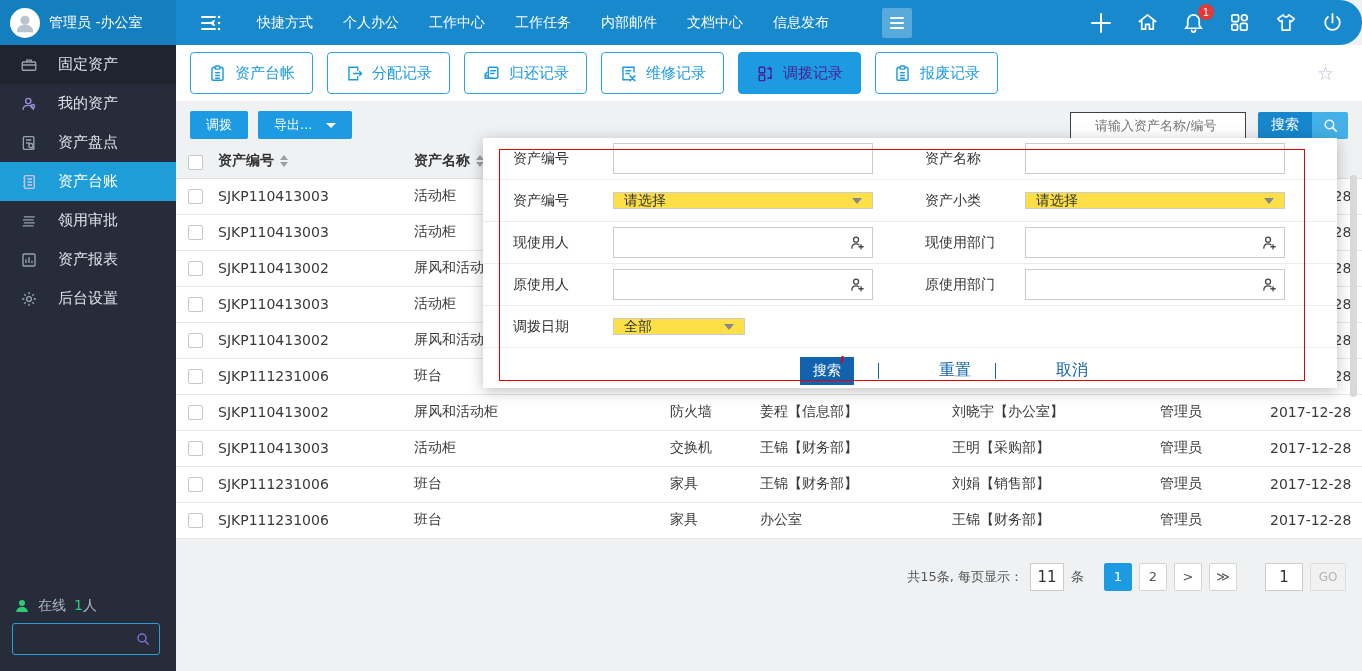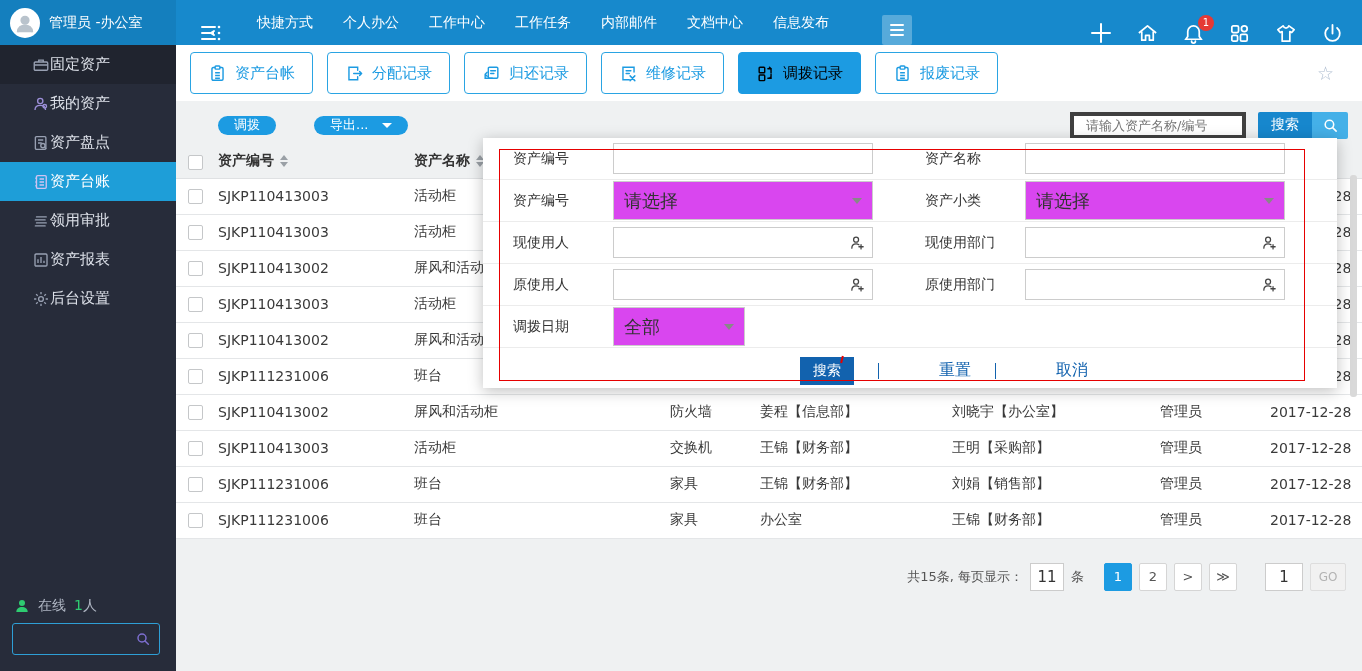--- a/index.html
+++ b/index.html
@@ -2,61 +2,61 @@
 <html><head>
 <meta charset="utf-8">
 <style>
   * { margin:0; padding:0; box-sizing:border-box; }
   html,body { width:1362px; height:671px; overflow:hidden; }
   body { font-family:"DejaVu Sans","Liberation Sans",sans-serif; font-size:14px; color:#333; background:#eff1f2; }
 
   .app { display:flex; flex-direction:column; width:1362px; height:671px; }
 
   
-  .topbar { height:45px; background:#1789cc; display:flex; align-items:flex-end; flex:0 0 45px; }
+  .topbar { height:45px; background:#1789cc; display:flex; align-items:center; flex:0 0 45px;border-radius:22px; }
   .user-block { width:176px; height:45px; background:#147fbe; display:flex; align-items:center; gap:9px; padding-left:10px; flex:0 0 176px; }
   .avatar { width:30px; height:30px; border-radius:50%; background:#fff; display:flex; align-items:center; justify-content:center; overflow:hidden; }
   .user-name { color:#fff; font-size:14px; white-space:nowrap; }
   .menu-toggle { margin-left:22px; color:#fff; display:flex; align-items:center; }
   .topnav { display:flex; align-items:center; margin-left:18px; }
   .topnav-item { color:#fff; font-size:14px; padding:8px 15px; height:45px; display:flex; align-items:center; cursor:pointer; white-space:nowrap; }
   .collapse-btn { width:30px; height:30px; background:rgba(255,255,255,.28); border-radius:2px; margin-left:38px; display:flex; align-items:center; justify-content:center; color:#fff; cursor:pointer; }
   .top-icons { margin-left:auto; display:flex; align-items:center; gap:23px; padding-right:18px; color:#fff; }
   .top-icon { position:relative; display:flex; align-items:center; justify-content:center; cursor:pointer; }
   .badge { position:absolute; top:-7px; right:-9px; min-width:16px; height:16px; background:#e53935; color:#fff; border-radius:50%; font-size:10px; display:flex; align-items:center; justify-content:center; padding:0 3px; }
 
   .body-row { display:flex; flex:1; min-height:0; }
 
   
   .sidebar { width:176px; flex:0 0 176px; background:#272c3a; position:relative; }
-  .side-item { height:39px; display:flex; align-items:center; padding-left:32px; color:#dde1e9; font-size:15px; cursor:pointer; }
+  .side-item { height:39px; display:flex; align-items:center; gap:20px; padding-left:20px; color:#dde1e9; font-size:15px; cursor:pointer; }
   .side-item .sicon { color:#98a0b2; display:flex; }
   .side-item.first { background:#20242f; }
   .side-item.active { background:#1e9ed8; color:#fff; }
   .side-item.active .sicon { color:#cfc3f2; }
   .side-item.purple .sicon { color:#9c8fd8; }
   .online-row { position:absolute; left:14px; bottom:56px; display:flex; align-items:center; gap:8px; color:#aeb5c2; font-size:14px;margin-top:8px; }
   .online-count { color:#2ecc71; }
   .side-search { position:absolute; left:12px; bottom:16px; width:148px; height:32px; border:1px solid #2e9fd6; border-radius:3px; display:flex; align-items:center; background:transparent; }
   .side-search input { flex:1; background:transparent; border:none; outline:none; color:#cfd5e0; padding:0 6px; font-size:13px; width:100px; }
   .side-search .sicon { color:#7d6fd0; margin-right:8px; display:flex; }
 
   
   .main { flex:1; position:relative; background:#eff1f2; min-width:0; }
   .tabs-row { background:#fff; height:56px; display:flex; align-items:center; gap:14px; padding:0 14px; }
   .tab-btn { height:42px; border:1px solid #2aa4e3; border-radius:4px; background:#fff; color:#1c9be2; font-size:15px; display:flex; align-items:center; gap:8px; padding:0 17px; cursor:pointer; white-space:nowrap; }
   .tab-btn .ticon { display:flex; }
-  .tab-btn.active { background:#1c9be2; color:#000000; border-color:#1c9be2; }
+  .tab-btn.active { background:#1c9be2; color:#4c1d95; border-color:#1c9be2; }
   .fav-star { margin-left:auto; color:#aebdd0; font-size:19px; cursor:pointer; padding-right:14px; }
 
   .toolbar { height:40px; display:flex; align-items:center; gap:10px; padding:0 14px; margin-top:4px; }
-  .btn-blue { background:#1c9be2; color:#fff; border:none; border-radius:11px; height:19px; padding:0 16px; font-size:13px; cursor:pointer; display:flex; align-items:center; gap:14px; font-family:inherit;margin-left:28px; }
+  .btn-blue { background:#1c9be2; color:#fff; border:none; border-radius:2px; height:28px; padding:0 16px; font-size:13px; cursor:pointer; display:flex; align-items:center; gap:14px; font-family:inherit; }
   .caret-w { width:0; height:0; border-left:5px solid transparent; border-right:5px solid transparent; border-top:5px solid #fff; display:inline-block; }
   .tb-search { margin-left:auto; display:flex; align-items:center; }
-  .tb-search input { width:176px; height:27px; border:4px solid #404040; background:#fff; padding:0 12px; font-size:13px; outline:none; color:#333; font-family:inherit; }
+  .tb-search input { width:176px; height:27px; border:1px solid #404040; background:#fff; padding:0 24px; font-size:13px; outline:none; color:#333; font-family:inherit; }
   .tb-search-btn { display:flex; height:27px; margin-left:12px; cursor:pointer; border-radius:2px; overflow:hidden; }
   .tb-search-btn .txt { background:#1787cd; color:#fff; font-size:14px; display:flex; align-items:center; padding:0 13px; }
   .tb-search-btn .mag { background:#44b0e8; width:36px; display:flex; align-items:center; justify-content:center; color:#fff; }
 
   table.grid { width:100%; border-collapse:collapse; table-layout:fixed; }
   .grid th, .grid td { border-bottom:1px solid #e4e6e8; text-align:left; font-size:14px; padding:0 4px 0 2px; overflow:hidden; white-space:nowrap; }
   .grid thead th { height:33px; font-weight:bold; color:#333; background:transparent; border-bottom:1px solid #dfe1e3; }
   .grid tbody td { height:36px; background:#fff; color:#3a3a3a; }
   .cb { width:15px; height:15px; border:1px solid #c5c7c9; border-radius:2px; background:#fff; display:inline-block; vertical-align:middle; cursor:pointer; }
   .cell-cb { text-align:center !important; }
@@ -77,21 +77,21 @@
   
   .filter-panel { position:absolute; left:307px; top:93px; width:854px; height:250px; background:#fff; box-shadow:0 3px 14px rgba(0,0,0,.25); z-index:5; }
   .red-rect { position:absolute; left:16px; top:11px; width:806px; height:232px; border:1px solid #e60000; pointer-events:none; z-index:6; }
   .m-row { height:42px; display:flex; align-items:center; border-bottom:1px solid #ececec; }
   .m-label { width:100px; margin-left:30px; font-size:14px; color:#333; white-space:nowrap; }
   .m-label2 { width:100px; margin-left:52px; font-size:14px; color:#333; white-space:nowrap; }
   .m-field { width:260px; position:relative; display:flex; align-items:center; }
   .m-field input { width:100%; height:31px; border:1px solid #ccc; outline:none; padding:0 26px 0 8px; font-size:13px; font-family:inherit; background:#fff; }
   .m-field input.plain { padding-right:8px; }
   .m-field .picon { position:absolute; right:7px; color:#444; display:flex; cursor:pointer; }
-  .select { height:39px; border:1px solid #ccc; background:#d946ef; display:flex; align-items:center; justify-content:space-between; padding:0 10px; cursor:pointer; width:260px; font-size:18px; color:#333; }
+  .select { height:17px; border:1px solid #ccc; background:#fde047; display:flex; align-items:center; justify-content:space-between; padding:0 10px; cursor:pointer; width:260px; font-size:14px; color:#333; }
   .select.small { width:132px; }
   .caret-g { width:0; height:0; border-left:5px solid transparent; border-right:5px solid transparent; border-top:6px solid #888; }
   .m-actions { height:45px; display:flex; align-items:center; padding-left:317px; position:relative; }
   .m-search-btn { width:54px; height:28px; background:#1262ae; color:#fff; border:none; font-size:14px; cursor:pointer; font-family:inherit; }
   .m-div { width:1px; height:16px; background:#1262ae; margin:0 24px; }
   .m-link { color:#1262ae; font-size:16px; cursor:pointer;margin-left:36px; }
   .red-tick { position:absolute; left:358px; top:8px; width:2px; height:7px; background:#e60000; transform:rotate(14deg); }
 
   svg { display:block; }
 </style>

